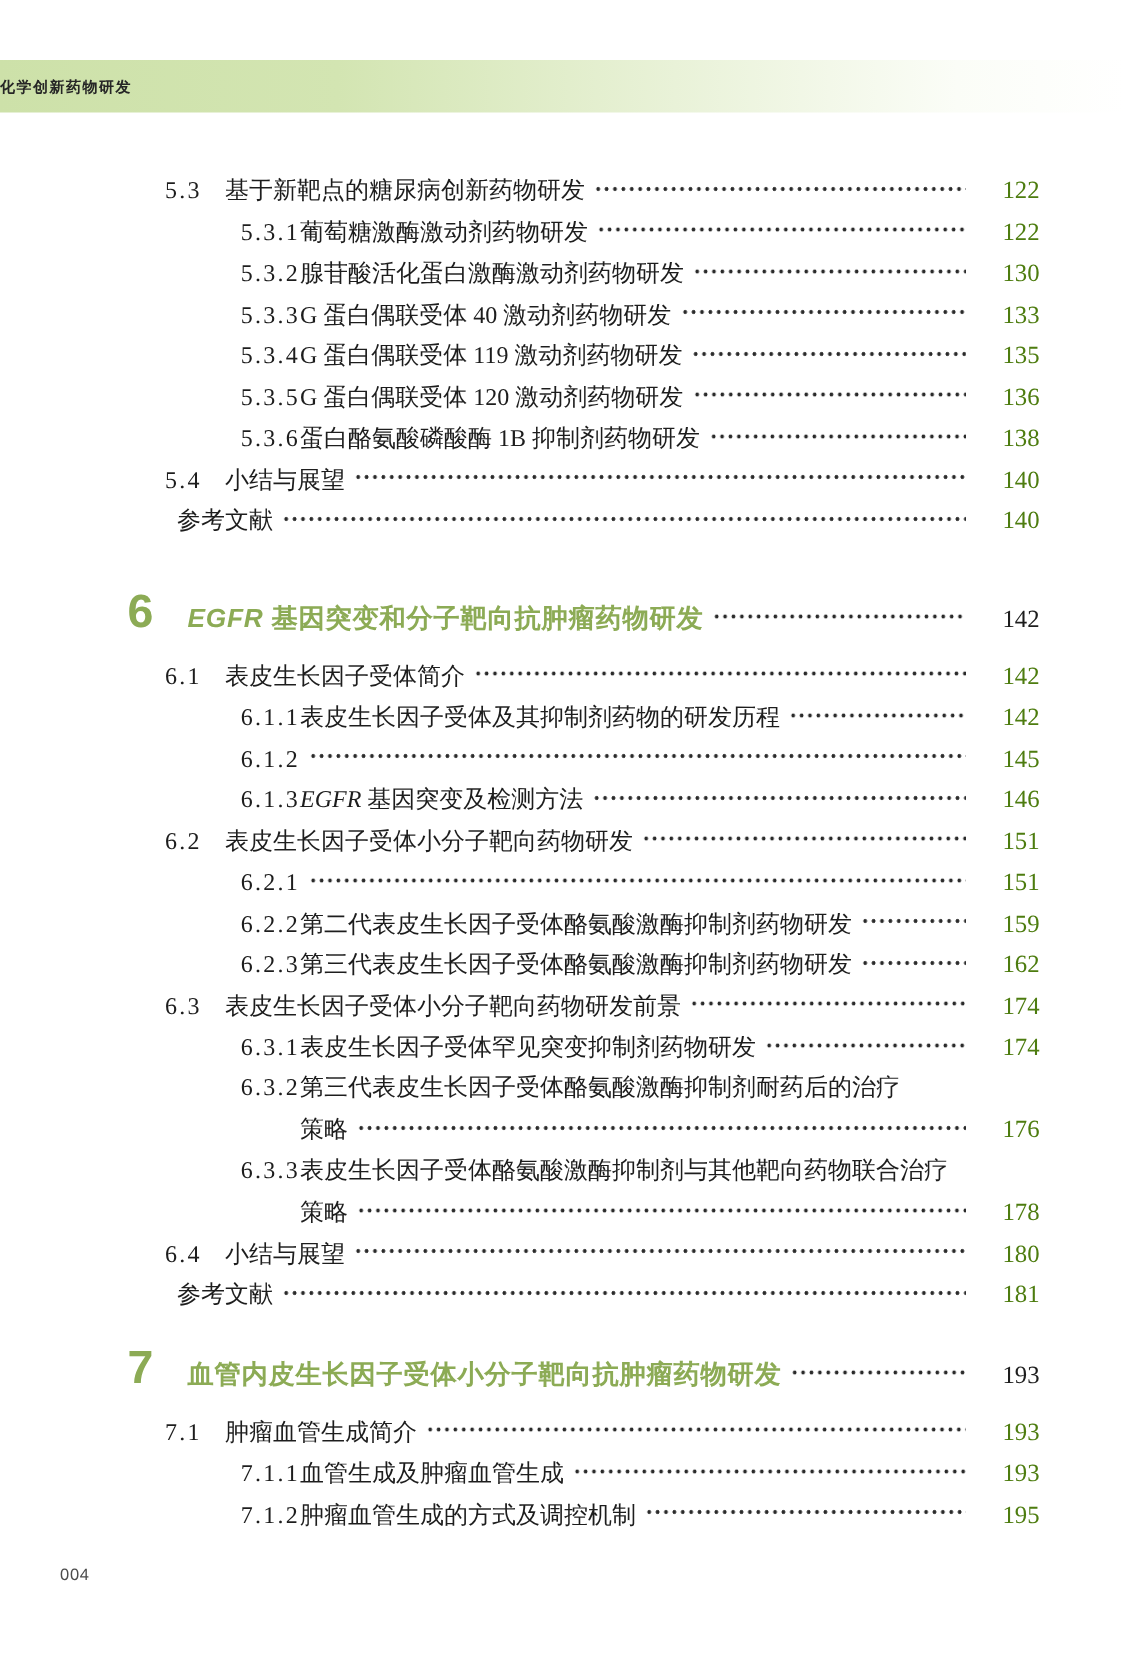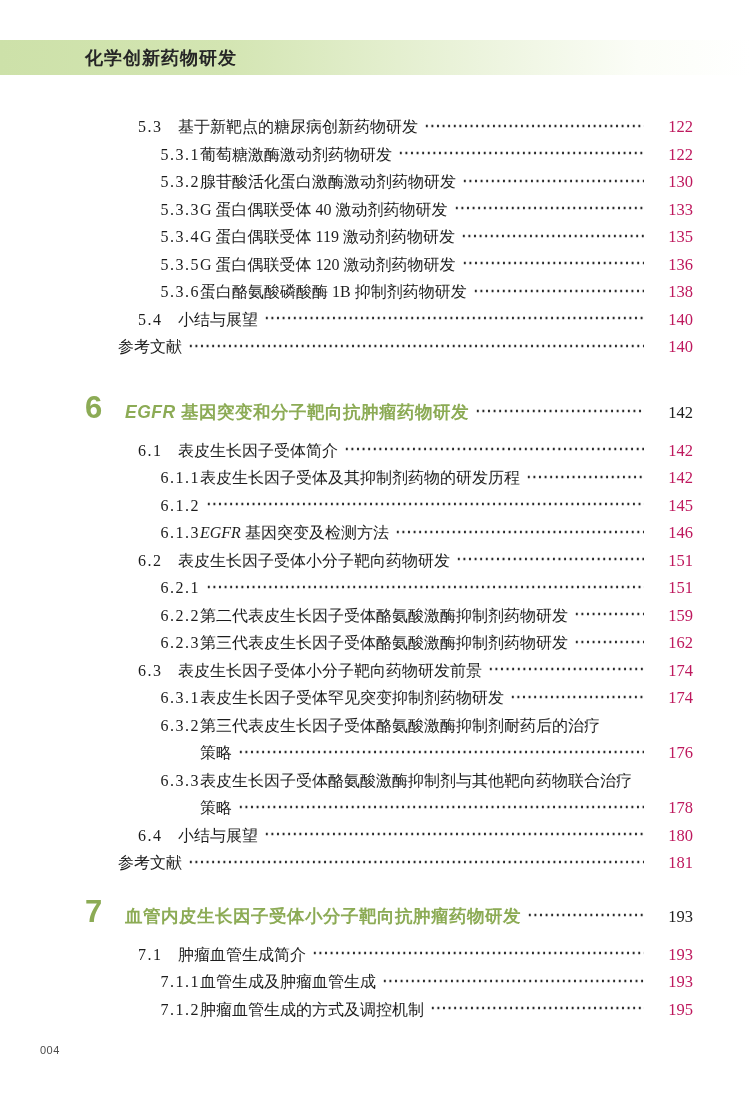--- a/index.html
+++ b/index.html
@@ -18,24 +18,23 @@
   }
   
   .header-bar {
     margin-top: 40px;
     height: 35px;
     background: linear-gradient(to right, #cde1a9 0%, #d3e5b2 30%, #e9f2d8 60%, #fbfdf7 85%, #ffffff 100%);
     display: flex;
     align-items: center;
   }
   .header-title {
-    padding-left: 85px;
     font-family: "Liberation Sans", "DejaVu Sans", sans-serif;
     font-weight: bold;
-    font-size: 18px;
+    font-size: 10px;
     color: #262626;
     letter-spacing: 1px;
   }
   
   .toc {
     padding: 38px 57px 0 0;
   }
   .row {
     display: flex;
     align-items: baseline;
@@ -43,40 +42,40 @@
     line-height: 27.5px;
     font-size: 16px;
     color: #1d1d1d;
     white-space: nowrap;
   }
   .row .num {
     flex: 0 0 auto;
     letter-spacing: 1.5px;
   }
   .row.l1 { padding-left: 110px; }
-  .row.l1 .num { width: 40px; margin-left: 28px; }
+  .row.l1 .num { width: 40px; }
   .row.l2 { padding-left: 152px; }
   .row.l2 .num { width: 48px; text-align: right; }
   .row.ref { padding-left: 118px; }
   .row.cont { padding-left: 200px; }
   .label { flex: 0 0 auto; }
   .label .it { font-style: italic; }
   .dots {
     flex: 1 1 auto;
     min-width: 0;
     height: 13px;
     margin: 0 7px 0 6px;
     background: radial-gradient(circle, #2a2a2a 1.05px, rgba(0,0,0,0) 1.45px) left center / 5.6px 5.6px repeat-x;
   }
   .dots.hidden { background: none; }
   .pagenum {
     flex: 0 0 42px;
     text-align: right;
     font-size: 16.5px;
-    color: #be185d;
+    color: #4d7c0f;
   }
   
   .row.chapter {
     height: 42px;
     line-height: 42px;
     padding-left: 85px;
     font-family: "Liberation Sans", "DejaVu Sans", sans-serif;
     font-weight: bold;
     color: var(--accent, #8cab55);
   }

